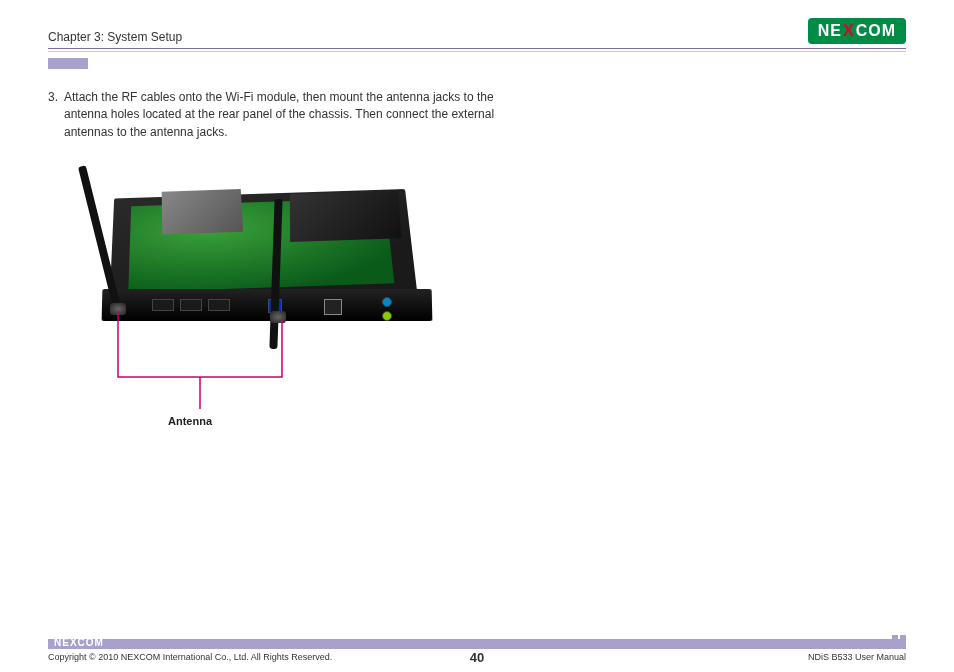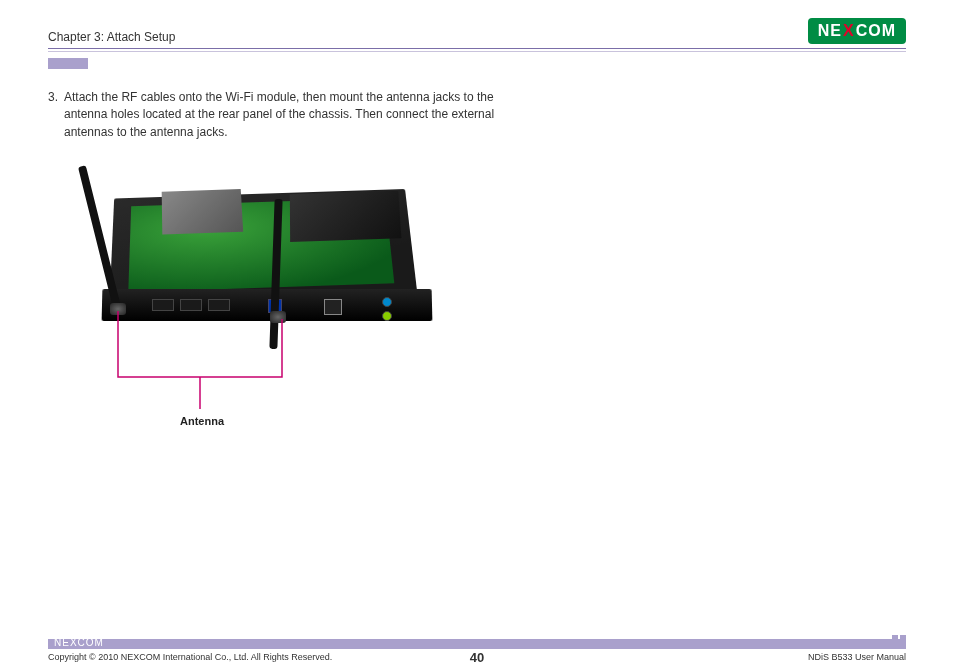--- a/index.html
+++ b/index.html
@@ -159,42 +159,42 @@
     width: 420px; height: 300px;
     pointer-events: none;
   }
   .callout-svg line, .callout-svg polyline {
     stroke: #c8006e;
     stroke-width: 1.5;
     fill: none;
   }
   .callout-label {
     position: absolute;
-    left: 108px;
+    left: 96px;
     top: 256px;
     font-weight: 700;
     font-size: 11px;
     color: #222;
   }
   .footer {
     position: absolute;
     left: 0; right: 0; bottom: 0;
     padding: 0 48px 10px 48px;
   }
   .footer-bar {
     height: 10px;
     background: #a9a0cc;
     position: relative;
     margin-bottom: 3px;
   }
   .footer-logo {
     position: absolute;
     left: 6px; top: -2px;
     color: #fff;
-    font-weight: 400;
+    font-weight: 700;
     font-size: 10px;
     letter-spacing: 1px;
   }
   .footer-logo .fx { color: #fff; }
   .footer-squares {
     position: absolute;
     right: 0; top: -4px;
     display: grid;
     grid-template-columns: 6px 6px;
     grid-template-rows: 6px 6px;
@@ -214,21 +214,21 @@
     font-weight: 700;
     position: absolute;
     left: 50%;
     transform: translateX(-50%);
   }
 </style>
 </head>
 <body>
 
 <div class="header">
-  <div class="chapter-title">Chapter 3: Attach Setup</div>
+  <div class="chapter-title">Chapter 3: System Setup</div>
   <div class="logo-box">
     <span>NE</span>
       <span class="logo-x">X</span>
       <span>COM</span>
   </div>
 </div>
 <div class="divider"></div>
 <div class="divider2"></div>
 <div class="tab-block"></div>
 

